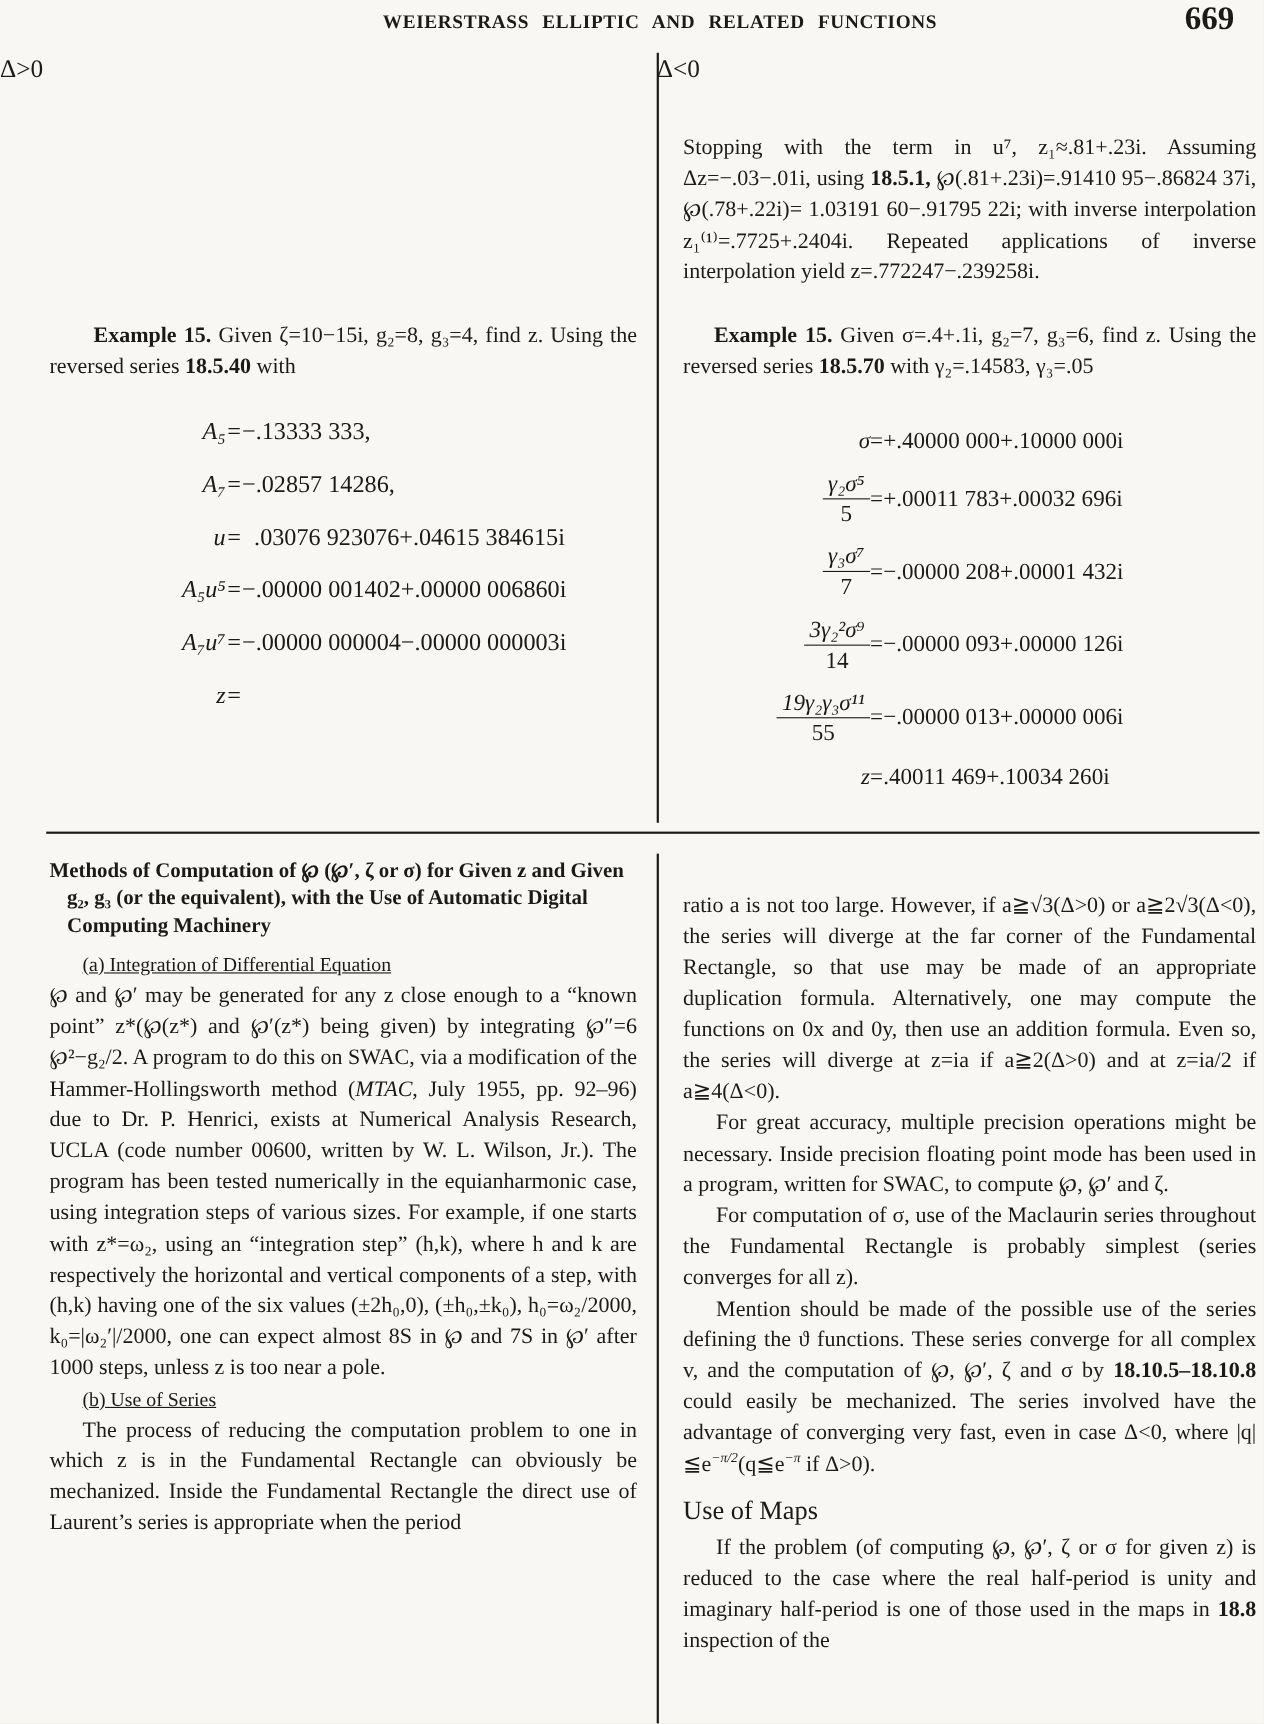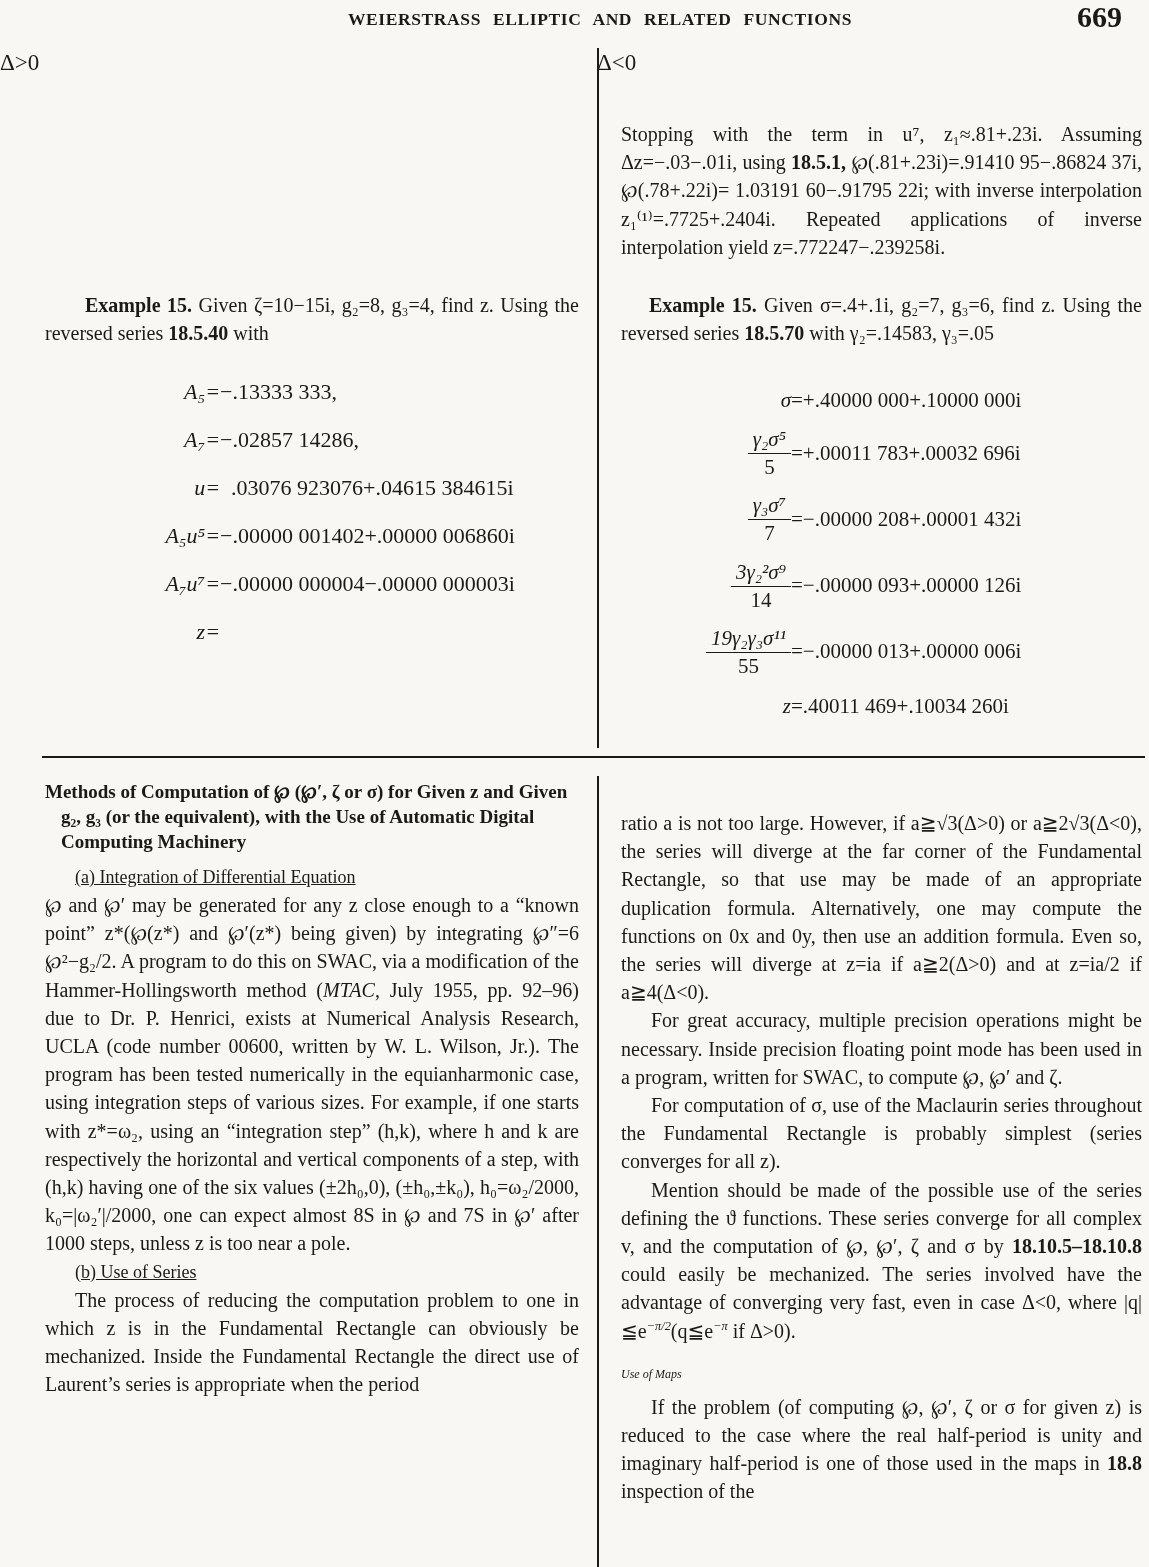--- a/index.html
+++ b/index.html
@@ -49,21 +49,21 @@
   .frac .num { display:block; padding:0 5px 2px; border-bottom:1.7px solid var(--ink); font-style:italic; }
   .frac .den { display:block; padding-top:1px; }
 
   .bottom-left  { position:absolute; top:779px; left:45px;  width:534px; }
   .bottom-right { position:absolute; top:777px; left:621px; width:521px;margin-top:32px; }
   .methods-heading {
     font-size:19px; font-weight:700; line-height:25px;
     padding-left:16px; text-indent:-16px; margin-bottom:9px;
   }
   .subhead { font-size:18px; line-height:28px; text-indent:30px;text-decoration:underline; }
-  .maps-heading { font-style:italic; font-size:12px; line-height:28px; margin:15px 0 5px 0; }
+  .maps-heading { font-size:24px; line-height:28px; margin:15px 0 5px 0; }
 </style>
 </head>
 <body>
 
 <div class="page">
 
   <div class="running-head">WEIERSTRASS ELLIPTIC AND RELATED FUNCTIONS</div>
   <div class="page-number">669</div>
 
   <div class="col-heading left">Δ&gt;0</div>

